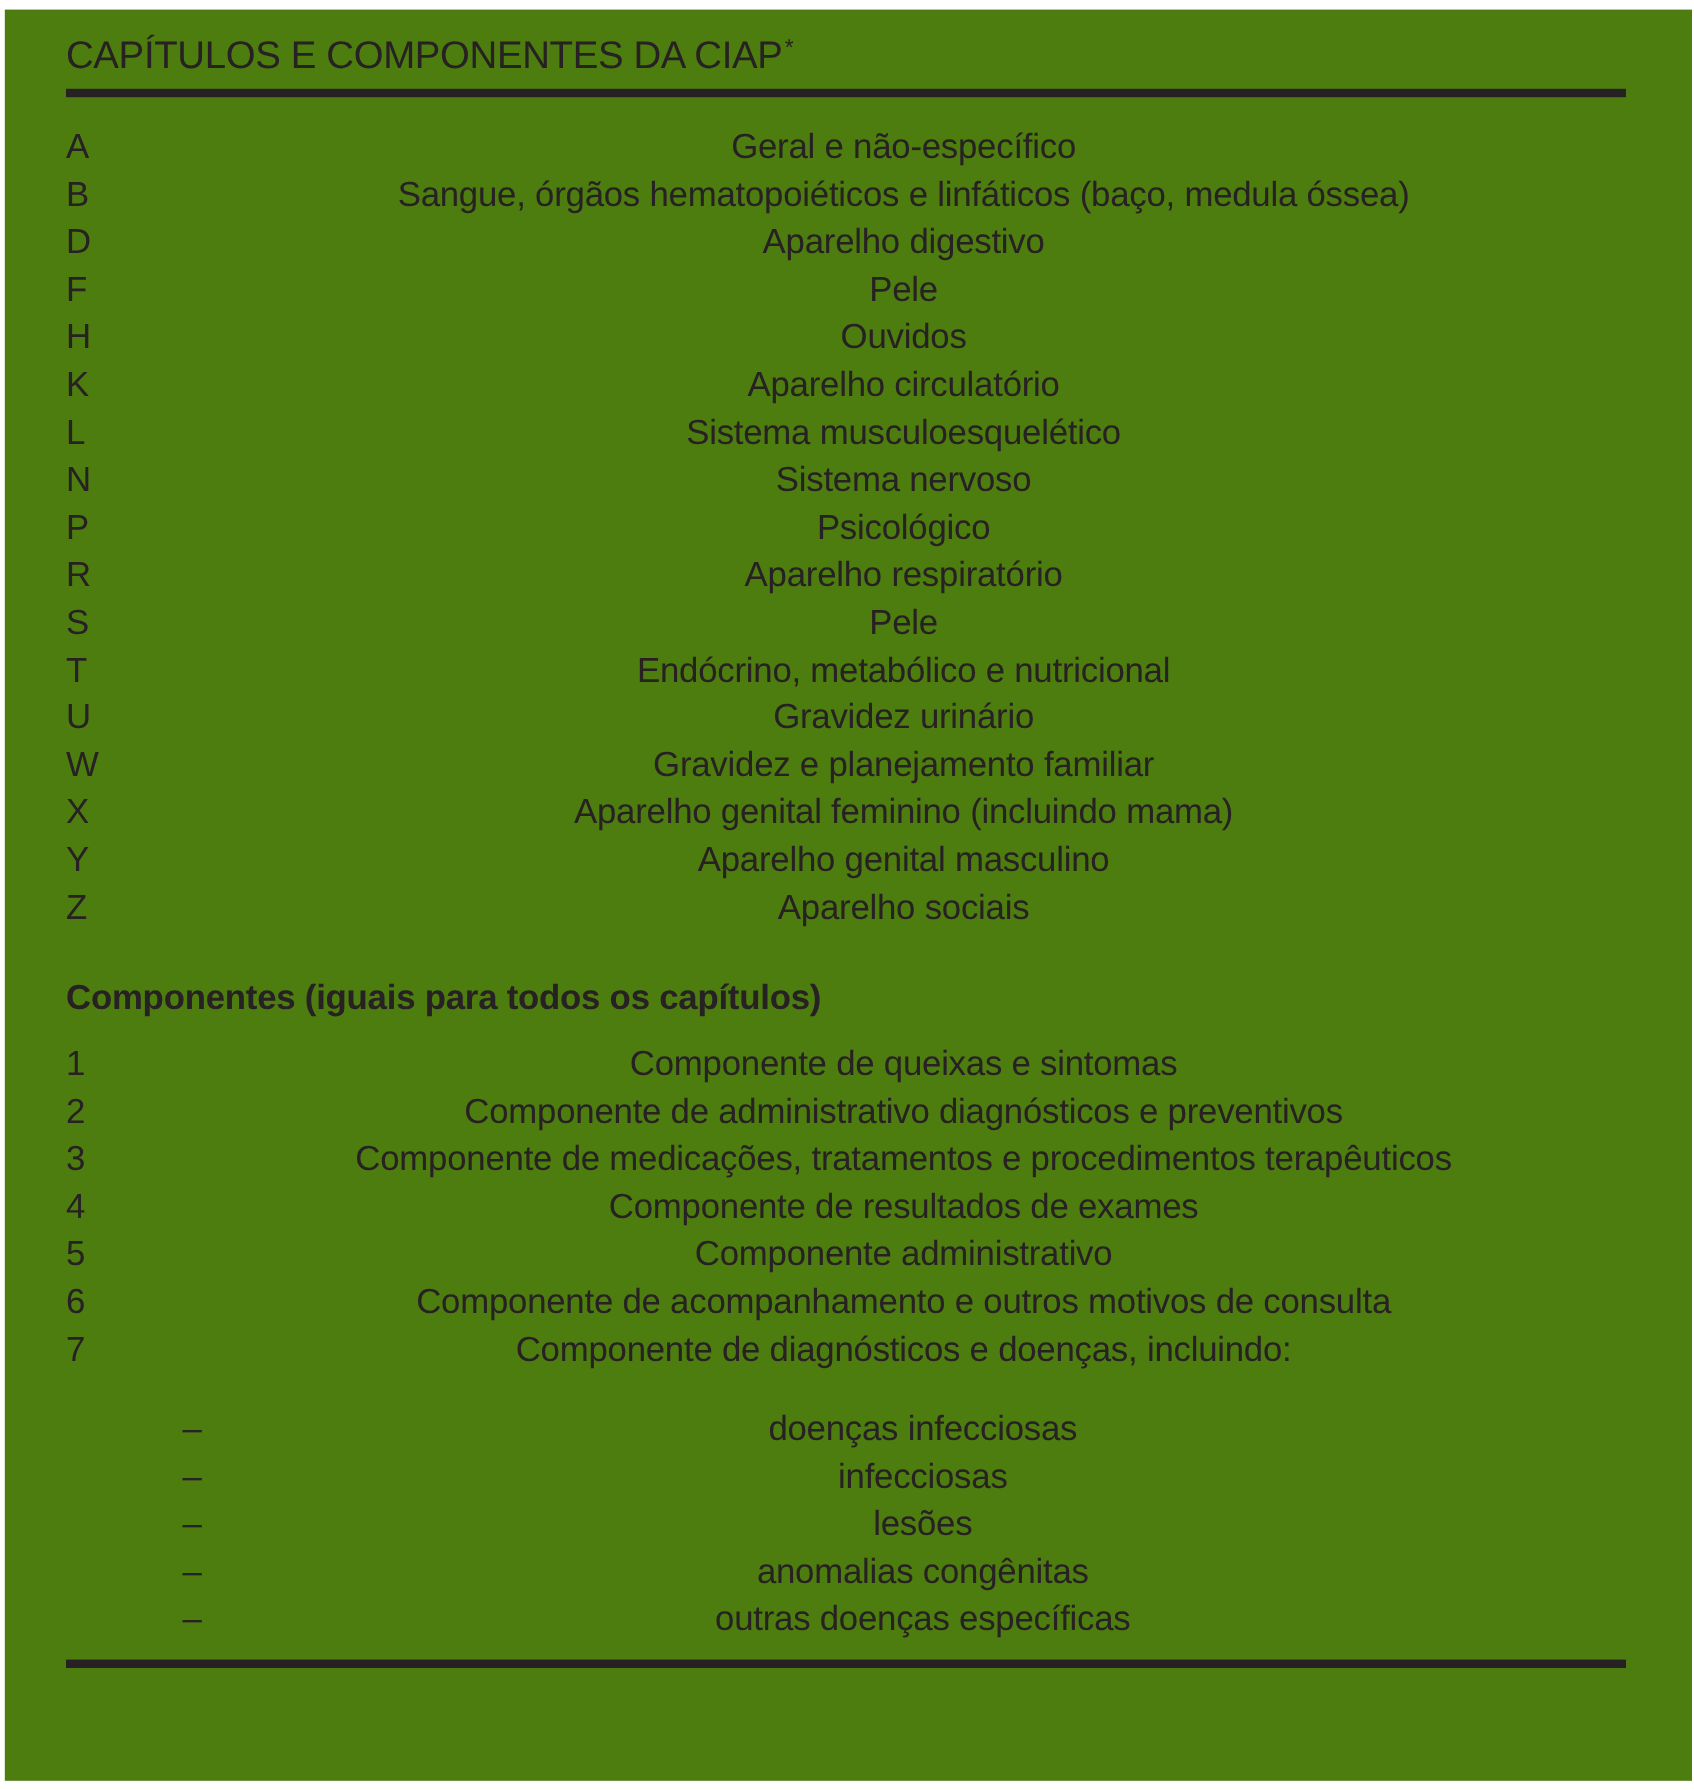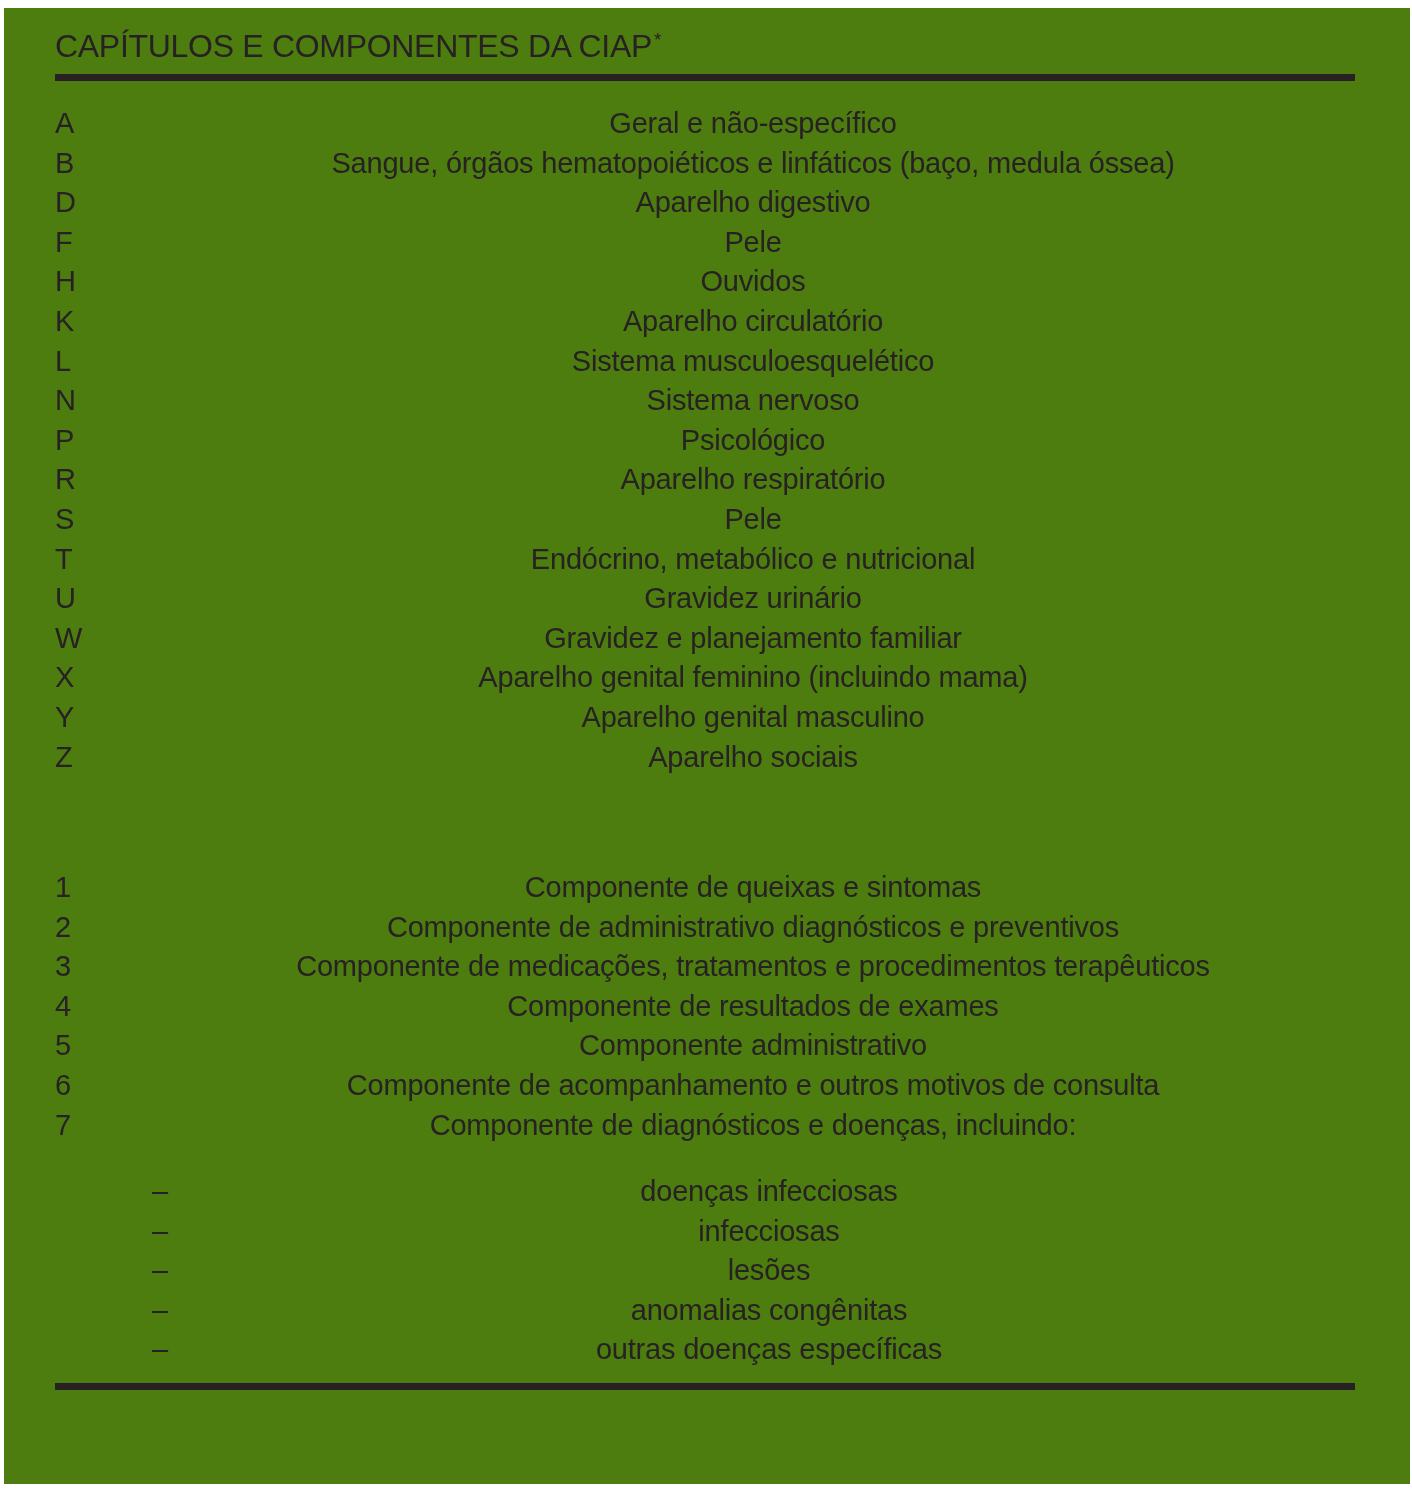--- a/index.html
+++ b/index.html
@@ -181,20 +181,21 @@
     <div class="row">
         <span class="code">Y</span>
         <span class="label">Aparelho genital masculino</span>
       </div>
     <div class="row">
         <span class="code">Z</span>
         <span class="label">Aparelho sociais</span>
       </div>
   </div>
 
+  <div class="section components-heading">Componentes (iguais para todos os capítulos)</div>
 
   <div class="section components-list">
     <div class="row">
         <span class="code">1</span>
         <span class="label">Componente de queixas e sintomas</span>
       </div>
     <div class="row">
         <span class="code">2</span>
         <span class="label">Componente de administrativo diagnósticos e preventivos</span>
       </div>

